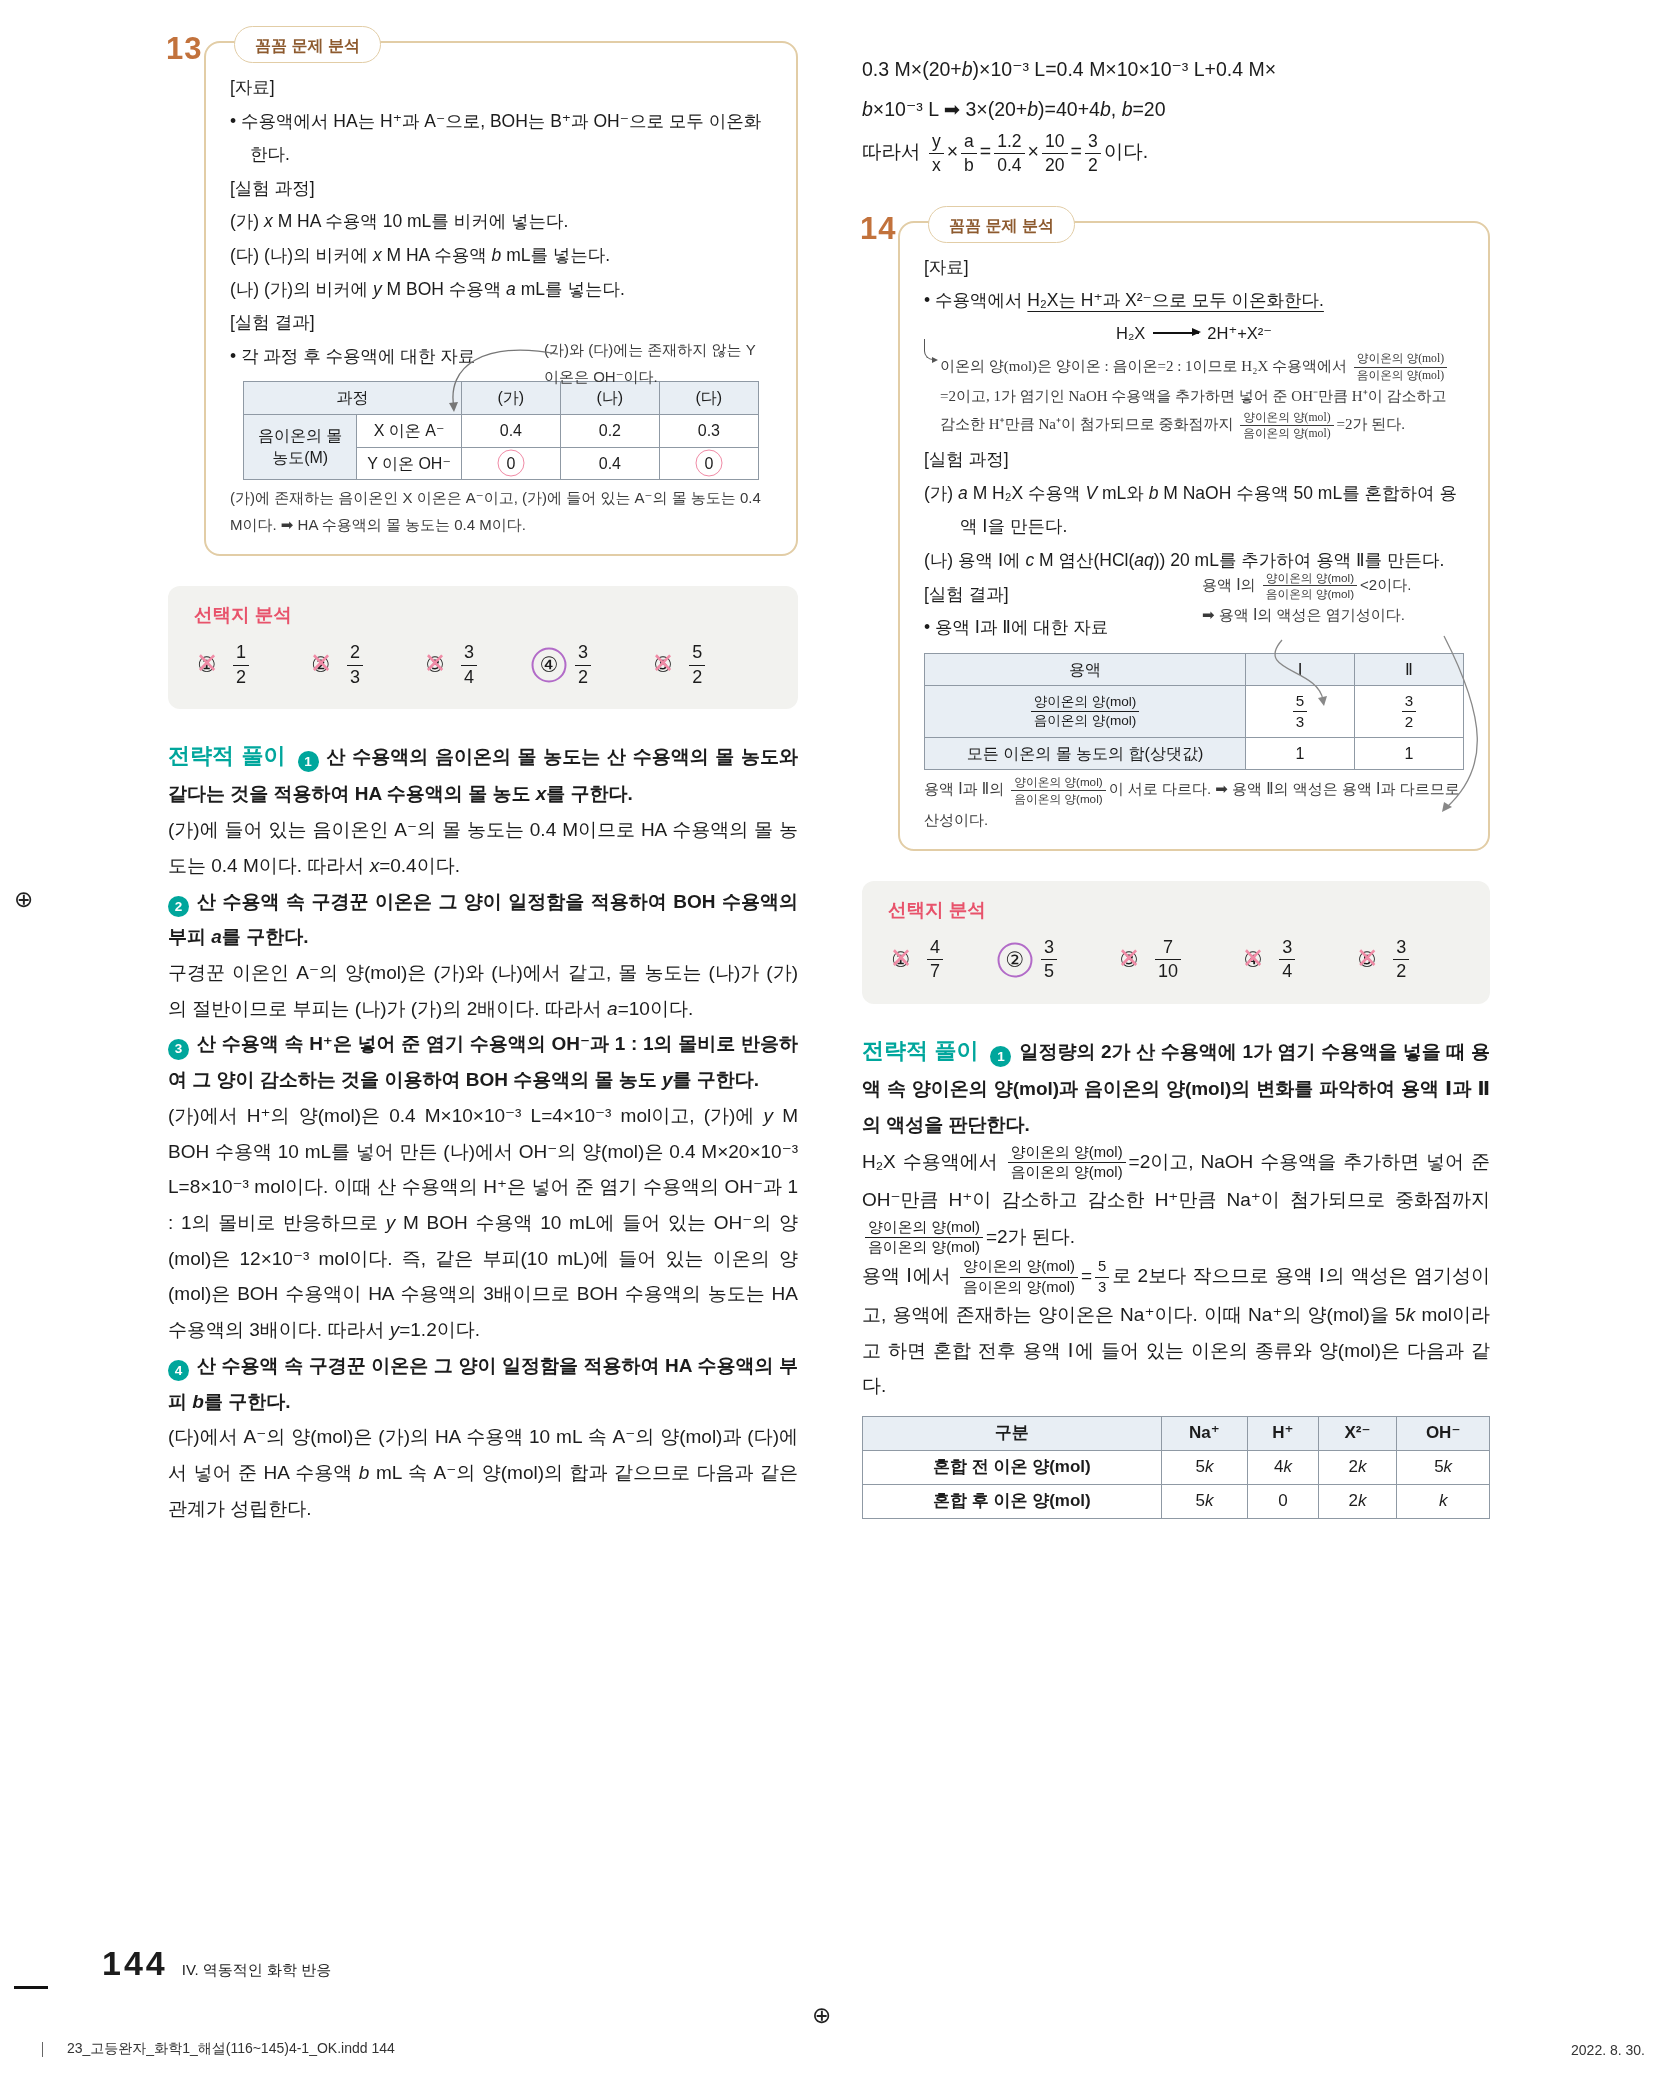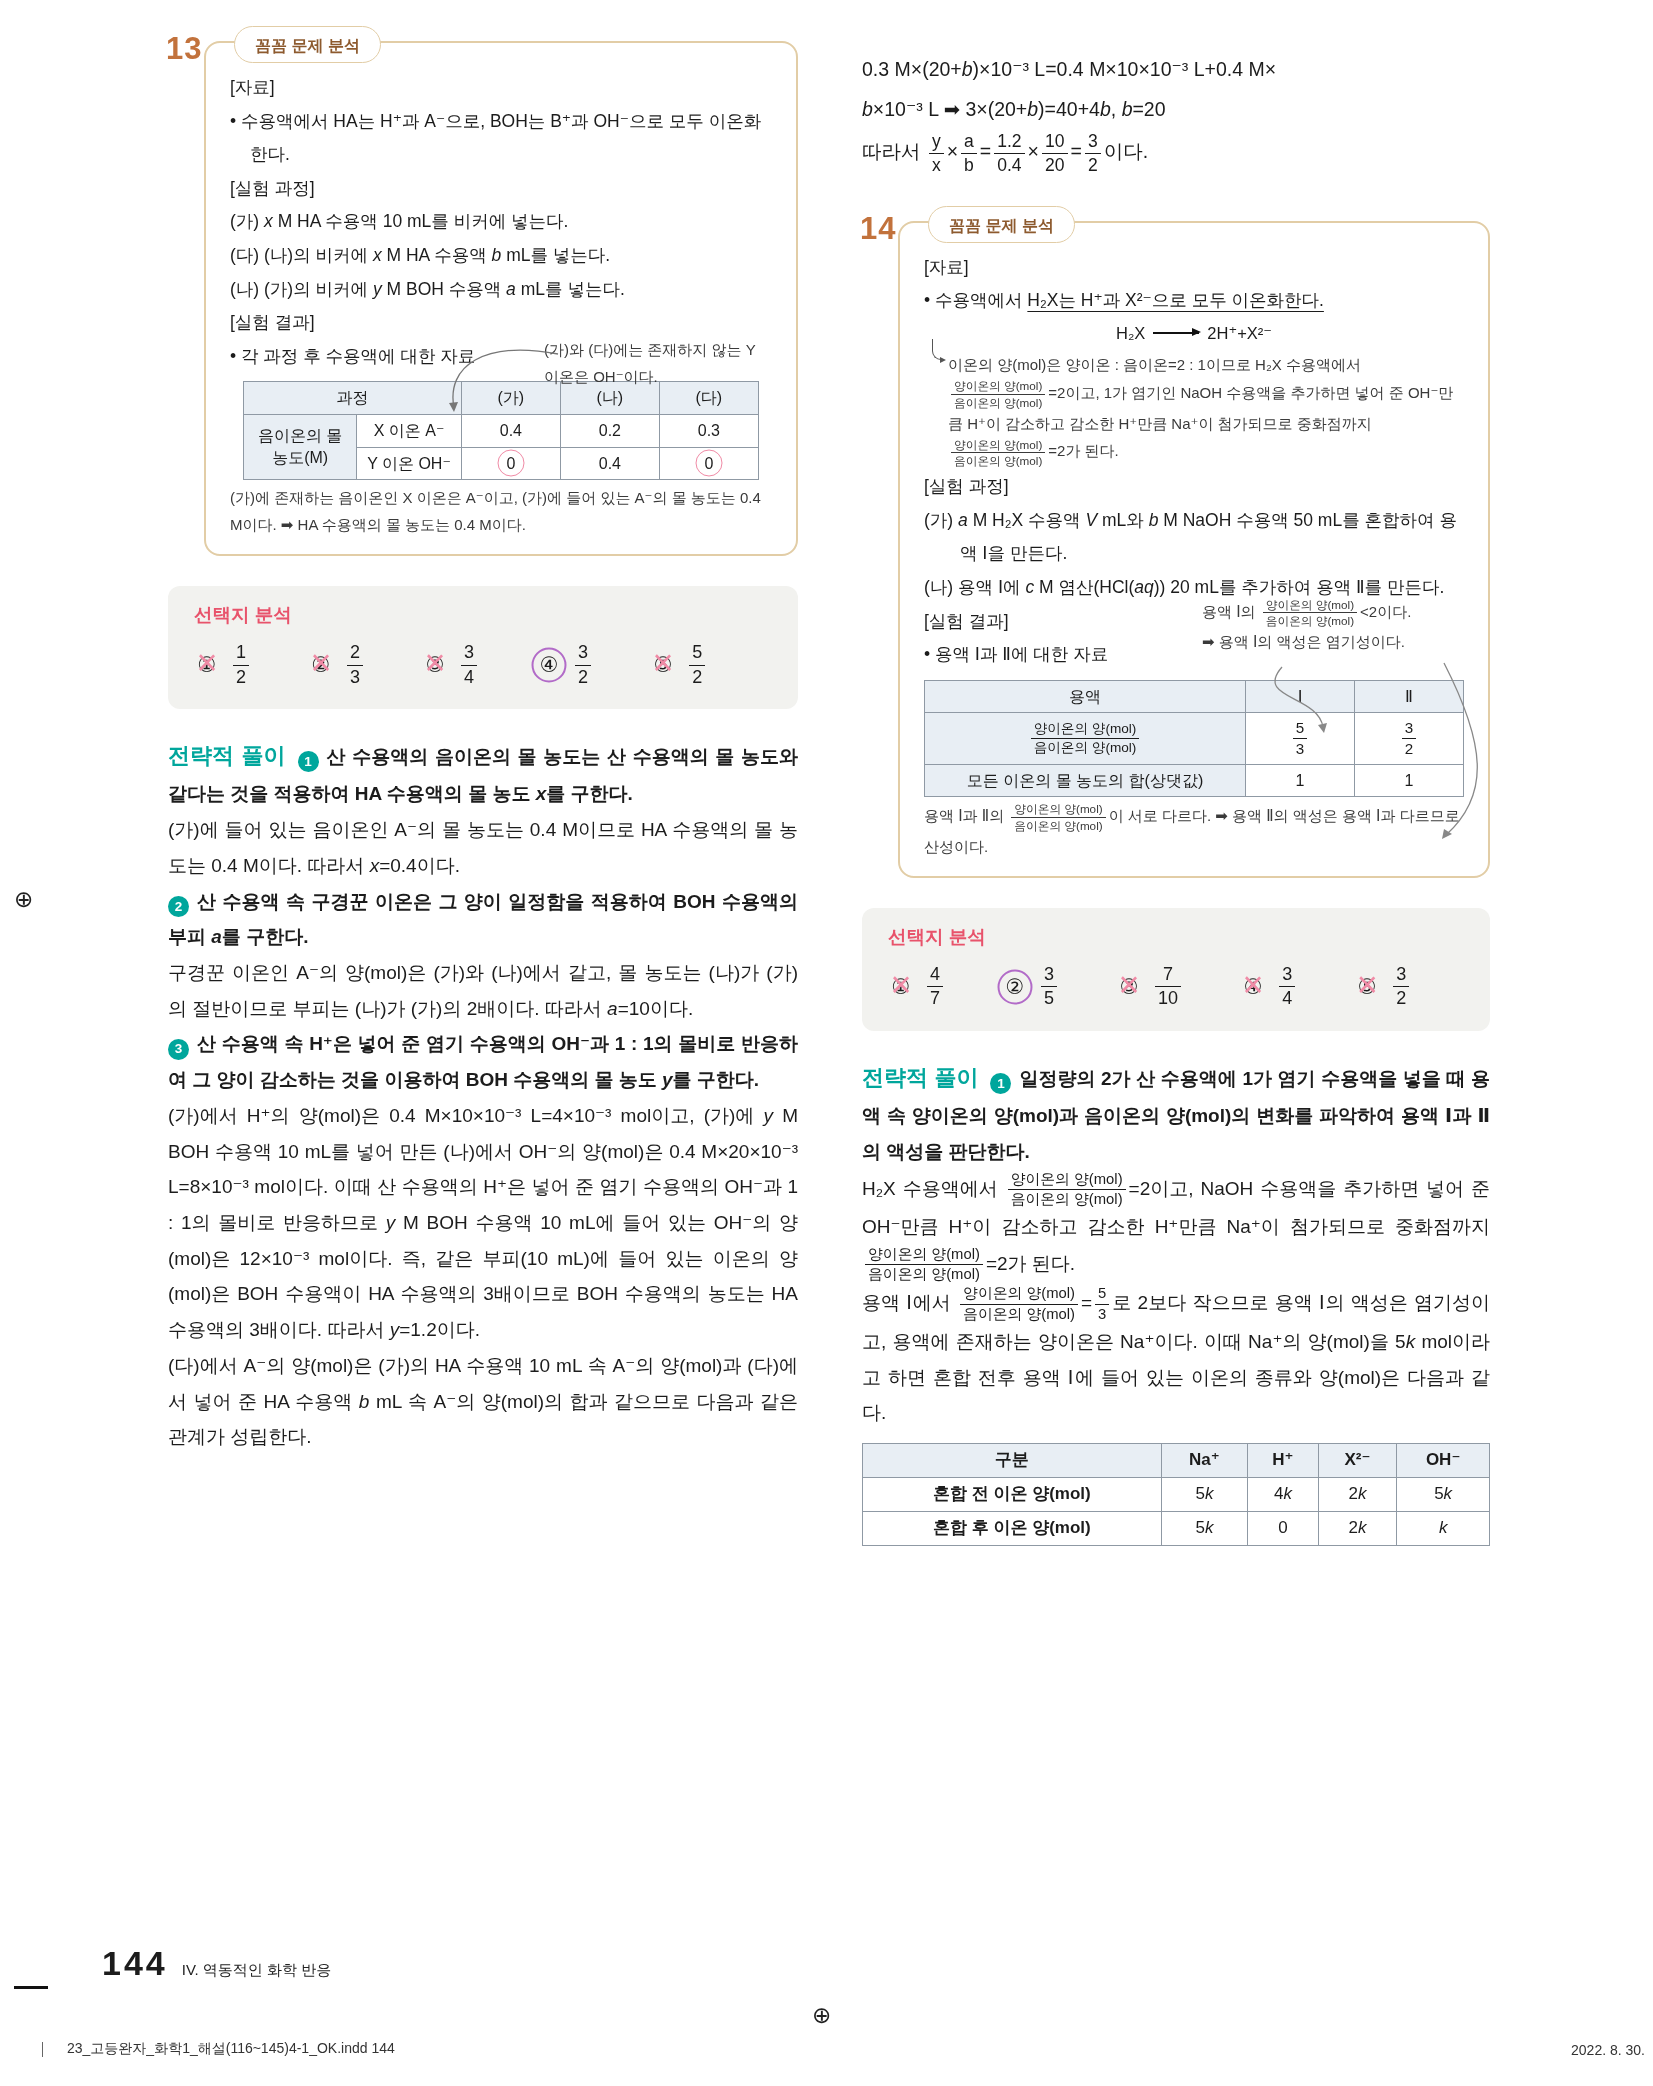--- a/index.html
+++ b/index.html
@@ -38,21 +38,21 @@
   .circ[data-circled="true"]::after { content:""; position:absolute; left:50%; top:50%; transform:translate(-50%,-50%);
       width:25px; height:25px; border:1.5px solid var(--cross-pink,#ef8aa4); border-radius:50%; }
 
   
   .hand { font-size:15px; color:#3a3a3a; line-height:1.8; }
   .hand-note { margin:10px 4px 0; }
   .tbl-wrap { position:relative; }
   .annot13 { position:absolute; top:-4px; right:0; width:228px; }
   .conn { position:absolute; pointer-events:none; }
   .conn13 { left:170px; top:4px; }
-  .ann14 { margin:2px 0 2px 24px; position:relative; }
+  .ann14 { margin:2px 0 2px 16px; position:relative;font-family:Liberation Serif, serif; }
   .hook { position:absolute; left:-16px; top:-12px; width:11px; height:20px; border-left:1.2px solid #555; border-bottom:1.2px solid #555; border-bottom-left-radius:9px; }
   .hook::after { content:""; position:absolute; right:-2px; bottom:-3.6px; border-left:6px solid #555; border-top:3.2px solid transparent; border-bottom:3.2px solid transparent; }
   .reaction { text-align:center; font-size:16.5px; margin:2px 0; }
   .rx-arrow { display:inline-block; width:46px; height:1.5px; background:#111; position:relative; vertical-align:middle; margin:0 8px 3px; }
   .rx-arrow::after { content:""; position:absolute; right:-2px; top:-4.2px; border-left:9px solid #111; border-top:4.8px solid transparent; border-bottom:4.8px solid transparent; }
   .u { text-decoration:underline; text-underline-offset:5px; text-decoration-thickness:1px; }
   .p14-lower { position:relative; }
   .ann2 { position:absolute; top:-8px; right:0; width:262px; }
   .conn14 { left:0; top:0; }
 
@@ -194,20 +194,21 @@
         </div>
       </div>
 
       <div class="strategy">
         <p class="s-para"><span class="strategy-title">전략적 풀이</span><span class="sbullet">1</span><span class="lead">산 수용액의 음이온의 몰 농도는 산 수용액의 몰 농도와 같다는 것을 적용하여 HA 수용액의 몰 농도 <i>x</i>를 구한다.</span></p>
         <p class="s-para">(가)에 들어 있는 음이온인 A⁻의 몰 농도는 0.4 M이므로 HA 수용액의 몰 농도는 0.4 M이다. 따라서 <i>x</i>=0.4이다.</p>
         <p class="s-para"><span class="sbullet">2</span><span class="lead">산 수용액 속 구경꾼 이온은 그 양이 일정함을 적용하여 BOH 수용액의 부피 <i>a</i>를 구한다.</span></p>
         <p class="s-para">구경꾼 이온인 A⁻의 양(mol)은 (가)와 (나)에서 같고, 몰 농도는 (나)가 (가)의 절반이므로 부피는 (나)가 (가)의 2배이다. 따라서 <i>a</i>=10이다.</p>
         <p class="s-para"><span class="sbullet">3</span><span class="lead">산 수용액 속 H⁺은 넣어 준 염기 수용액의 OH⁻과 1 : 1의 몰비로 반응하여 그 양이 감소하는 것을 이용하여 BOH 수용액의 몰 농도 <i>y</i>를 구한다.</span></p>
         <p class="s-para">(가)에서 H⁺의 양(mol)은 0.4 M×10×10⁻³ L=4×10⁻³ mol이고, (가)에 <i>y</i> M BOH 수용액 10 mL를 넣어 만든 (나)에서 OH⁻의 양(mol)은 0.4 M×20×10⁻³ L=8×10⁻³ mol이다. 이때 산 수용액의 H⁺은 넣어 준 염기 수용액의 OH⁻과 1 : 1의 몰비로 반응하므로 <i>y</i> M BOH 수용액 10 mL에 들어 있는 OH⁻의 양(mol)은 12×10⁻³ mol이다. 즉, 같은 부피(10 mL)에 들어 있는 이온의 양(mol)은 BOH 수용액이 HA 수용액의 3배이므로 BOH 수용액의 농도는 HA 수용액의 3배이다. 따라서 <i>y</i>=1.2이다.</p>
+        <p class="s-para"><span class="sbullet">4</span><span class="lead">산 수용액 속 구경꾼 이온은 그 양이 일정함을 적용하여 HA 수용액의 부피 <i>b</i>를 구한다.</span></p>
         <p class="s-para">(다)에서 A⁻의 양(mol)은 (가)의 HA 수용액 10 mL 속 A⁻의 양(mol)과 (다)에서 넣어 준 HA 수용액 <i>b</i> mL 속 A⁻의 양(mol)의 합과 같으므로 다음과 같은 관계가 성립한다.</p>
       </div>
     </section>
   </div>
 
   <div class="col col-right">
 
     <div class="eq-block">
       <p class="eq-line">0.3 M×(20+<i>b</i>)×10⁻³ L=0.4 M×10×10⁻³ L+0.4 M×</p>
       <p class="eq-line"><i>b</i>×10⁻³ L ➡ 3×(20+<i>b</i>)=40+4<i>b</i>, <i>b</i>=20</p>

